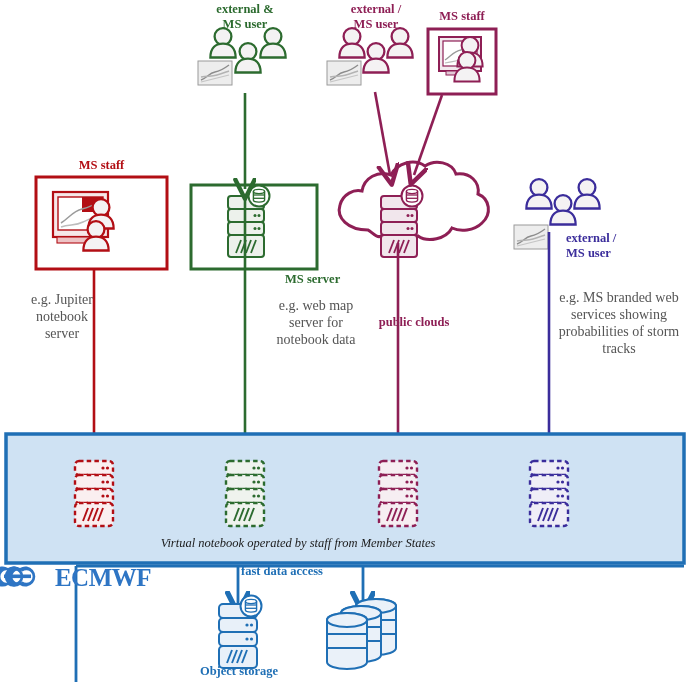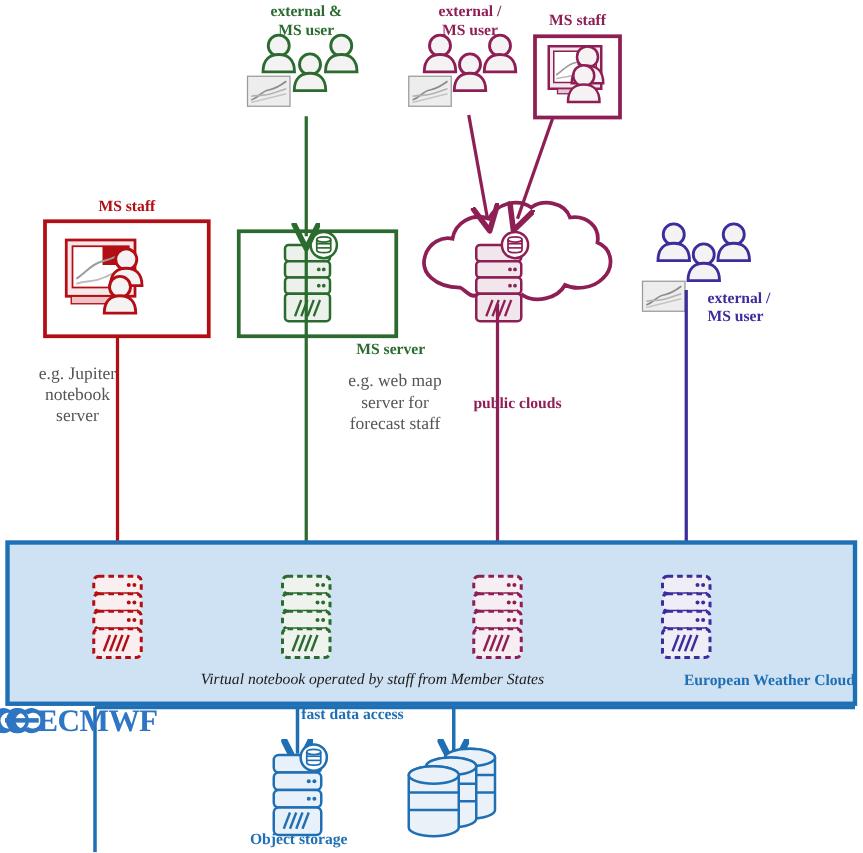--- a/index.html
+++ b/index.html
@@ -386,29 +386,34 @@
 
   <div class="lbl cap" style="left:8px;top:291px;width:108px;">
     <div>e.g. Jupiter</div>
     <div>notebook</div>
     <div>server</div>
   </div>
 
   <div class="lbl cap" style="left:257px;top:297px;width:118px;">
     <div>e.g. web map</div>
     <div>server for</div>
-    <div>forecast staff</div>
-  </div>
-
+    <div>notebook data</div>
+  </div>
+
+  <div class="lbl cap" style="left:551px;top:289px;width:136px;">
+    <div>e.g. MS branded web</div>
+    <div>services showing</div>
+    <div>probabilities of storm</div>
+    <div>tracks</div>
+  </div>
 
   <div class="lbl ital" style="left:78px;top:536px;width:440px;">Virtual notebook operated by staff from Member States</div>
 
-  <div class="lbl bluebold" style="left:518px;top:537px;width:166px;text-align:right;">European Weather Cloud</div>
 
   <div class="lbl bluebold" style="left:241px;top:564px;width:124px;text-align:left;">fast data access</div>
 
-  <div class="lbl" style="left:16px;top:563px;width:110px;text-align:right;font-weight:bold;font-size:25px;color:#2E75C4;letter-spacing:-0.5px;">ECMWF</div>
+  <div class="lbl" style="left:48px;top:563px;width:110px;text-align:center;font-weight:bold;font-size:25px;color:#2E75C4;letter-spacing:-0.5px;">ECMWF</div>
 
   <div class="lbl bluebold" style="left:178px;top:664px;width:122px;">Object storage</div>
 
   <div class="lbl bluebold" style="left:308px;top:692px;width:90px;">Archive</div>
 
 </div>
 
 </body></html>

